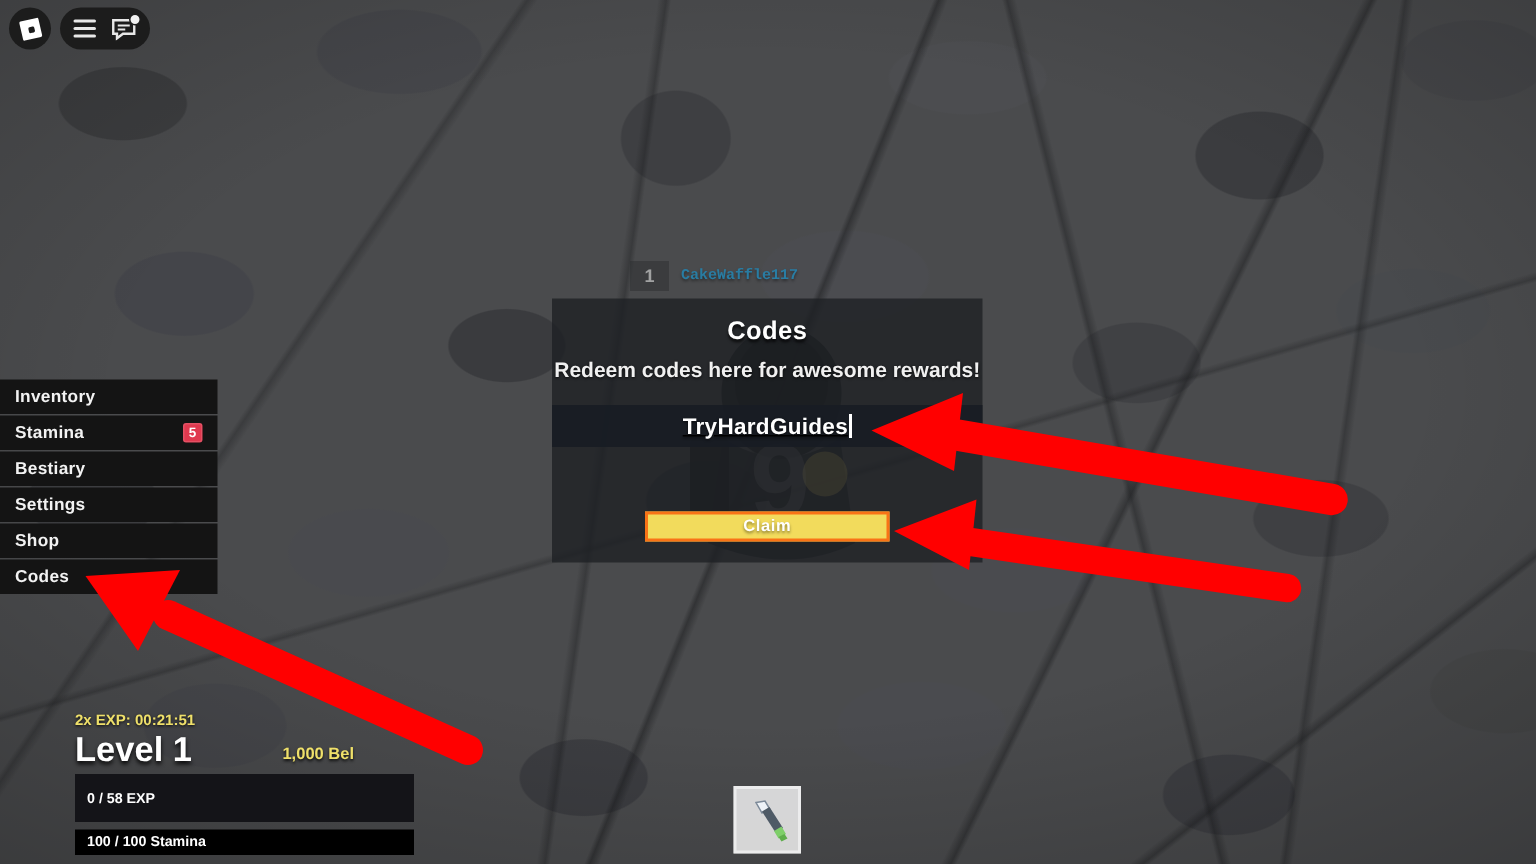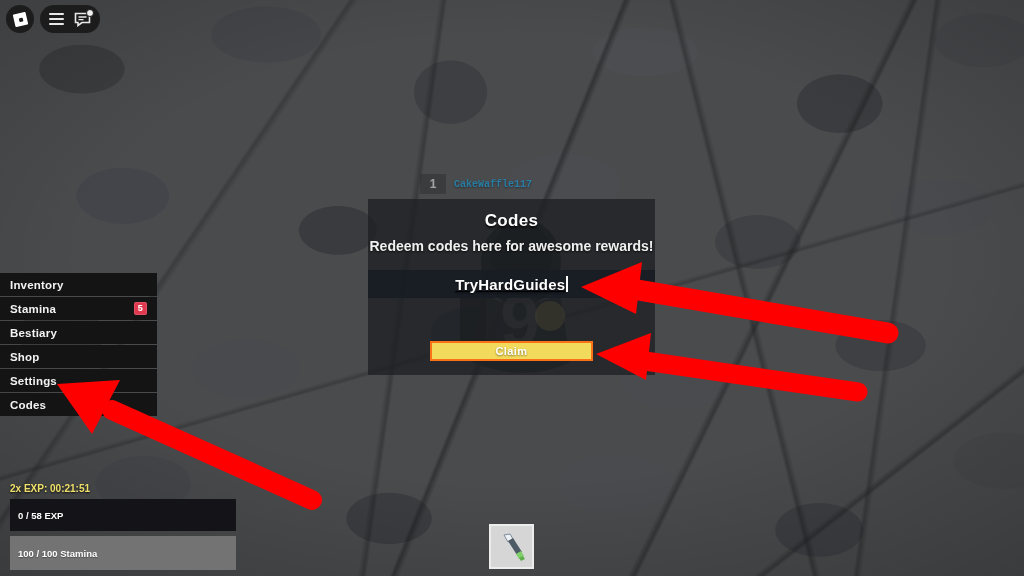--- a/index.html
+++ b/index.html
@@ -80,21 +80,21 @@
   }
   .hamburger{ width:15px; display:flex; flex-direction:column; gap:3px; cursor:pointer;}
   .hamburger span{ display:block; height:2px; background:#e8e8e8; border-radius:1px;}
   .chat-ico{ position:relative; width:17px; height:15px; cursor:pointer;}
   .chat-badge{
     position:absolute; right:-3px; top:-3px; width:8px; height:8px;
     background:#f0f0f0; border-radius:50%; border:1px solid #1c1c1c;
   }
 
   
-  #menu{ position:absolute; left:0; top:253px; width:157px;margin-top:20px; }
+  #menu{ position:absolute; left:0; top:253px; width:145px; }
   .menu-item{
     height:23px; background:#141414; margin-bottom:1px;
     display:flex; align-items:center; padding:0 10px;
     color:#f2f2f2; font-size:11.5px; font-weight:bold; letter-spacing:.2px;
     cursor:pointer; position:relative;
   }
   .menu-item .label{ flex:1; }
   .menu-badge{
     background:#e0394f; color:#fff; font-size:9px; font-weight:bold;
     padding:1px 4px; border-radius:2px; line-height:1.2;
@@ -145,39 +145,39 @@
   #claim-btn{
     position:absolute; left:430px; top:341px; width:163px; height:20px;
     background:#f2db5c; border:2px solid #f97316;
     display:flex; align-items:center; justify-content:center;
     color:#ffffff; font-size:11px; font-weight:bold; letter-spacing:.4px;
     text-shadow:0 1px 2px rgba(0,0,0,.45);
     cursor:pointer;
   }
 
   
-  #hud{ position:absolute; left:0; bottom:0; width:246px; padding-bottom:6px; }
+  #hud{ position:absolute; left:0; bottom:0; width:246px; padding-bottom:6px;padding-left:40px; }
   #exp-timer{
     margin-left:10px; color:#efe06a; font-size:10px; font-weight:bold;
     text-shadow:0 1px 2px rgba(0,0,0,.85);
   }
   #hud-row{ display:flex; align-items:flex-end; justify-content:space-between; padding:0 10px; margin-top:2px;}
   #level{
     color:#ffffff; font-size:23px; font-weight:bold; line-height:1;
     text-shadow:0 2px 3px rgba(0,0,0,.9);
   }
   #bel{
     color:#efe06a; font-size:11px; font-weight:bold; margin-bottom:2px;
     text-shadow:0 1px 2px rgba(0,0,0,.85);
   }
   .bar{ margin:5px 0 0 10px; width:226px; display:flex; align-items:center; padding-left:8px;}
   .bar span{ font-size:9.5px; font-weight:bold; }
   #exp-bar{ height:32px; background:#141418; }
   #exp-bar span{ color:#ffffff; }
-  #stam-bar{ height:34px; background:#737373; }
+  #stam-bar{ height:17px; background:#000000; }
   #stam-bar span{ color:#ffffff; text-shadow:0 1px 1px rgba(0,0,0,.35);}
   #hp-bar{ height:25px; background:#6cf069; }
   #hp-bar span{ color:#ffffff; font-size:12px; text-shadow:0 1px 1px rgba(0,0,0,.25);}
 
   
   #hotbar{ position:absolute; left:489px; top:524px; }
   .slot{
     width:45px; height:45px; background:rgba(235,235,235,.88);
     border:2px solid rgba(255,255,255,.55);
     display:flex; align-items:center; justify-content:center;
@@ -231,24 +231,24 @@
     <span class="label">Inventory</span>
   </div>
   <div class="menu-item">
     <span class="label">Stamina</span>
     <span class="menu-badge">5</span>
   </div>
   <div class="menu-item">
     <span class="label">Bestiary</span>
   </div>
   <div class="menu-item">
+    <span class="label">Settings</span>
+  </div>
+  <div class="menu-item">
     <span class="label">Shop</span>
-  </div>
-  <div class="menu-item">
-    <span class="label">Settings</span>
   </div>
   <div class="menu-item">
     <span class="label">Codes</span>
   </div>
 </div>
 
 <div id="nameplate">
   <span class="lvl">1</span>
   <span class="nick">CakeWaffle117</span>
 </div>
@@ -260,20 +260,24 @@
     <span class="val">TryHardGuides</span>
     <span class="caret"></span>
   </div>
 </div>
 <div id="claim-btn">
   <span>Claim</span>
 </div>
 
 <div id="hud">
   <div id="exp-timer">2x EXP: 00:21:51</div>
+  <div id="hud-row">
+    <span id="level">Level 1</span>
+    <span id="bel">1,000 Bel</span>
+  </div>
   <div class="bar" id="exp-bar">
     <span>0 / 58 EXP</span>
   </div>
   <div class="bar" id="stam-bar">
     <span>100 / 100 Stamina</span>
   </div>
 </div>
 
 <div id="hotbar">
   <div class="slot">

